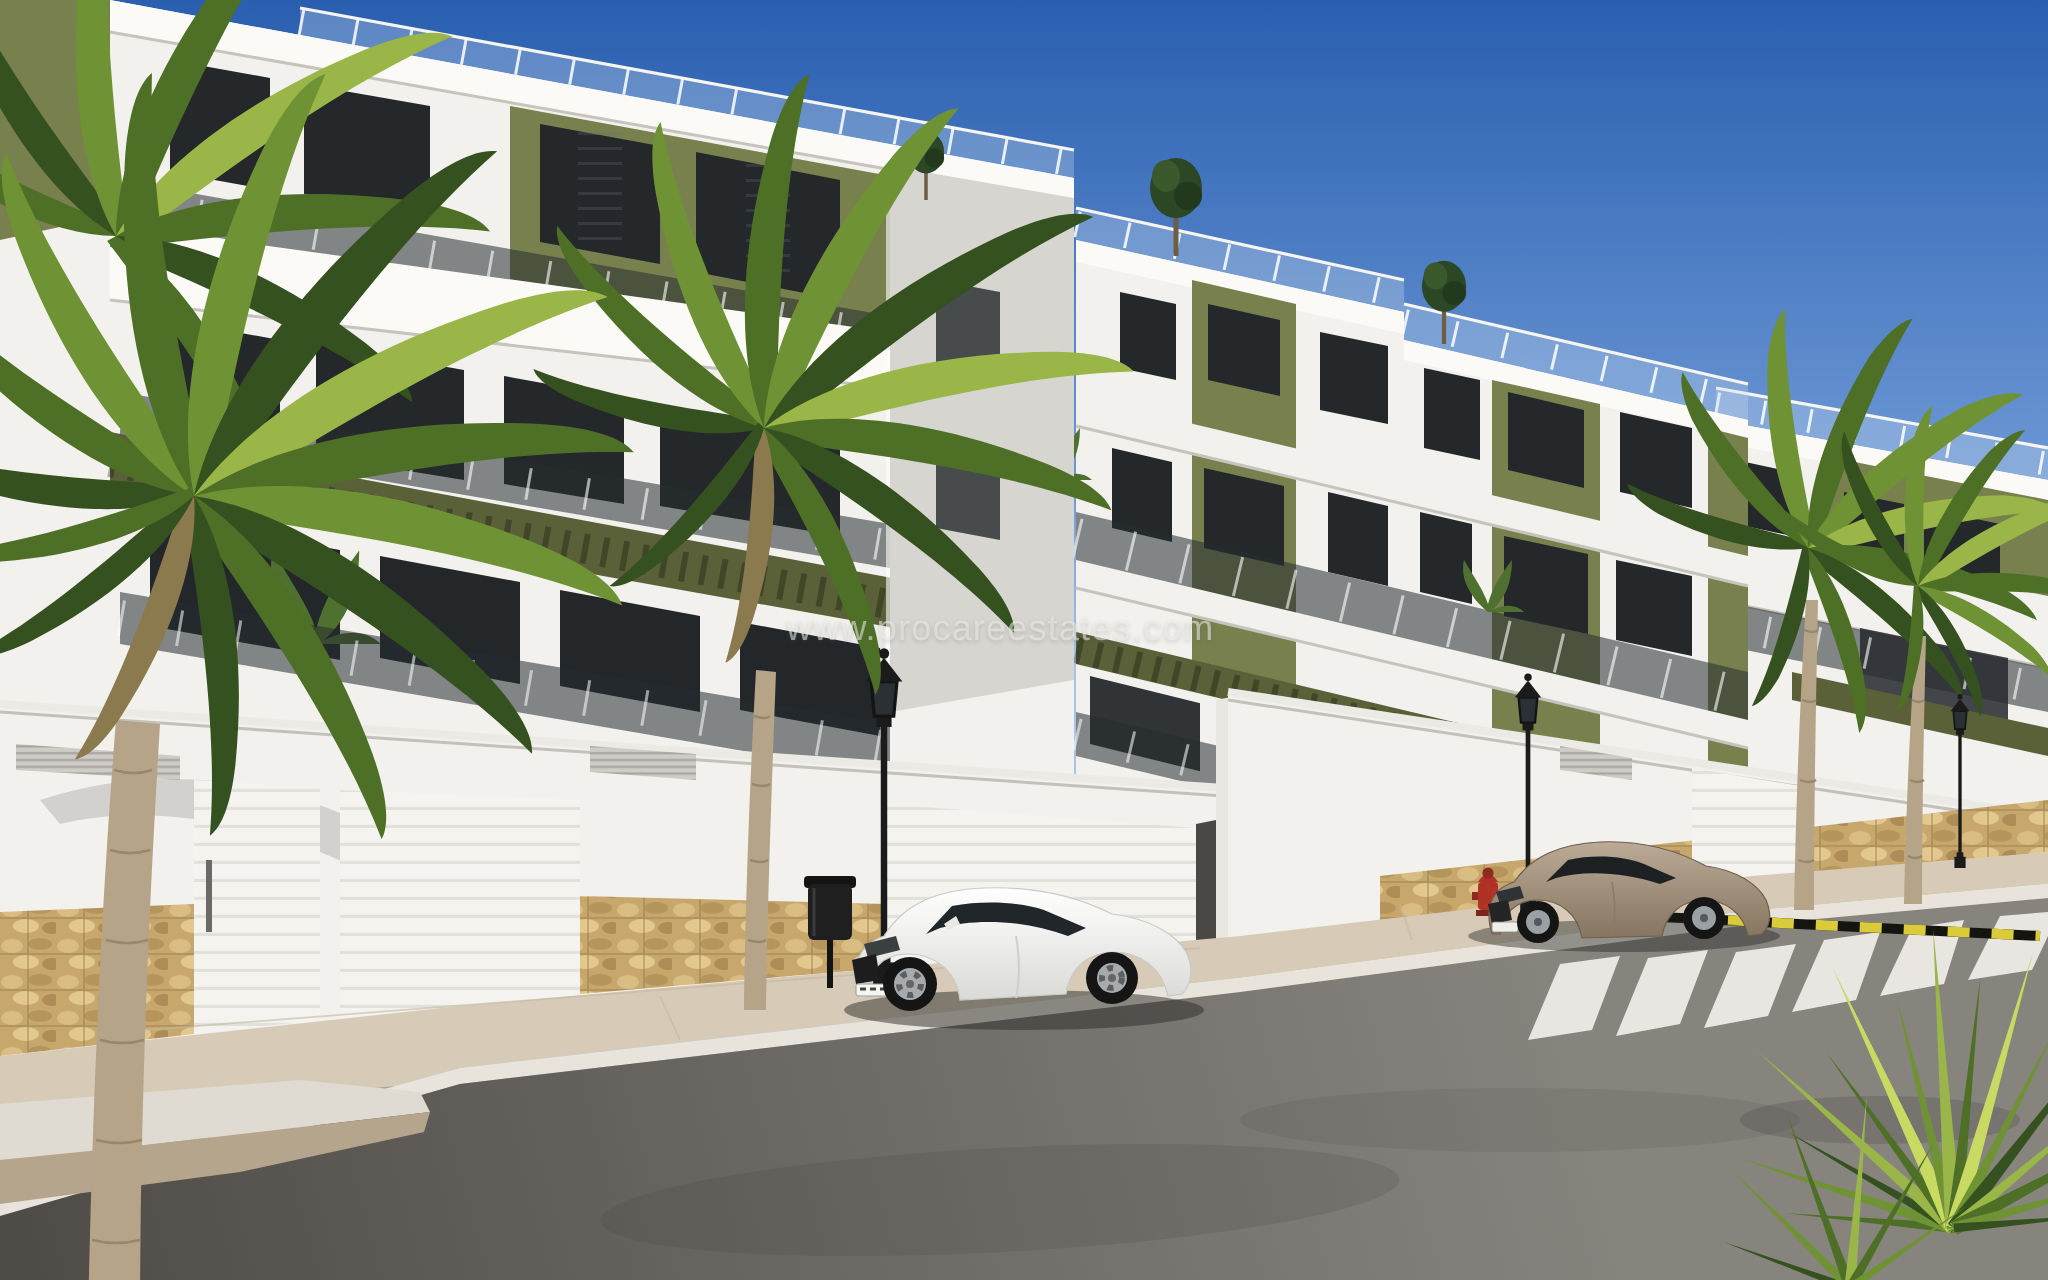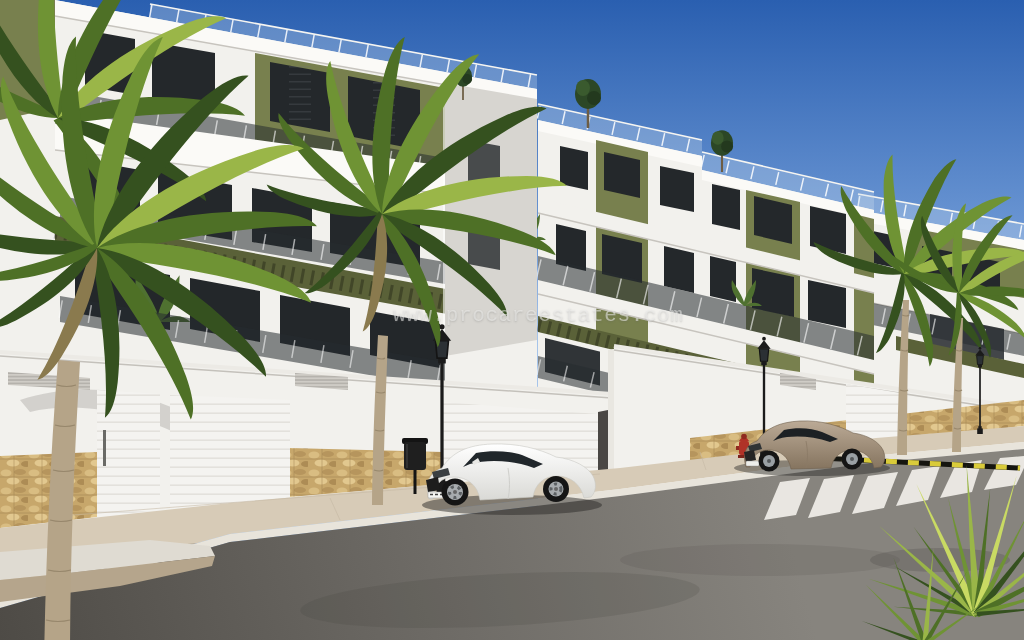--- a/index.html
+++ b/index.html
@@ -1,20 +1,20 @@
 <!DOCTYPE html>
 <html style="--sky-top: #2a5fb0; --sky-low: #a6c4ea; --facade-white: #f2f1ed; --facade-bright: #fbfaf7; --facade-side: #d7d5d0; --accent-olive: #78804e; --accent-olive-dark: #5a6138; --window-dark: #24282b; --stone: #c7a76b; --sidewalk: #d7cbb7; --curb: #e8e4db; --road-light: #807d78; --road-dark: #504d48; --marking-white: #f1efe9; --marking-yellow: #d9cb3a; --car-white: #f4f4f2; --car-beige: #a5917b; --palm-trunk: #b5a488; --lamp-black: #1b1b1b; --hydrant-red: #b03227;"><head>
 <meta charset="utf-8">
 <style>
   html,body{margin:0;padding:0;background:#222;}
   .stage{position:relative;width:1024px;height:640px;overflow:hidden;background:#7fa7d8;font-family:"Liberation Sans",sans-serif;}
   .stage svg{display:block;}
-  .watermark{position:absolute;left:393px;top:304px;font-size:21px;letter-spacing:.6px;
+  .watermark{position:absolute;left:393px;top:304px;font-size:18px;letter-spacing:.6px;
              color:rgba(238,238,236,.55);text-shadow:0 1px 2px rgba(90,90,90,.25);
-             white-space:nowrap;pointer-events:none;font-family:Liberation Mono, monospace;}
+             white-space:nowrap;pointer-events:none;}
   
   .fw{fill:var(--facade-white,#f2f1ed)} .fb{fill:var(--facade-bright,#fbfaf7)}
   .fside{fill:var(--facade-side,#d7d5d0)}
   .olv{fill:var(--accent-olive,#78804e)} .olvd{fill:var(--accent-olive-dark,#5a6138)}
   .win{fill:var(--window-dark,#24282b)}
   .glass{fill:rgba(38,44,48,.55)} .roofglass{fill:rgba(200,218,235,.32)}
   .rail{stroke:#f6f5f1;stroke-width:1.6;fill:none}
   .shad{stroke:#c7c4be;stroke-width:1.5;fill:none}
   .gdoor{fill:#f4f3f0}
   .stonef{fill:url(#stonep)}

